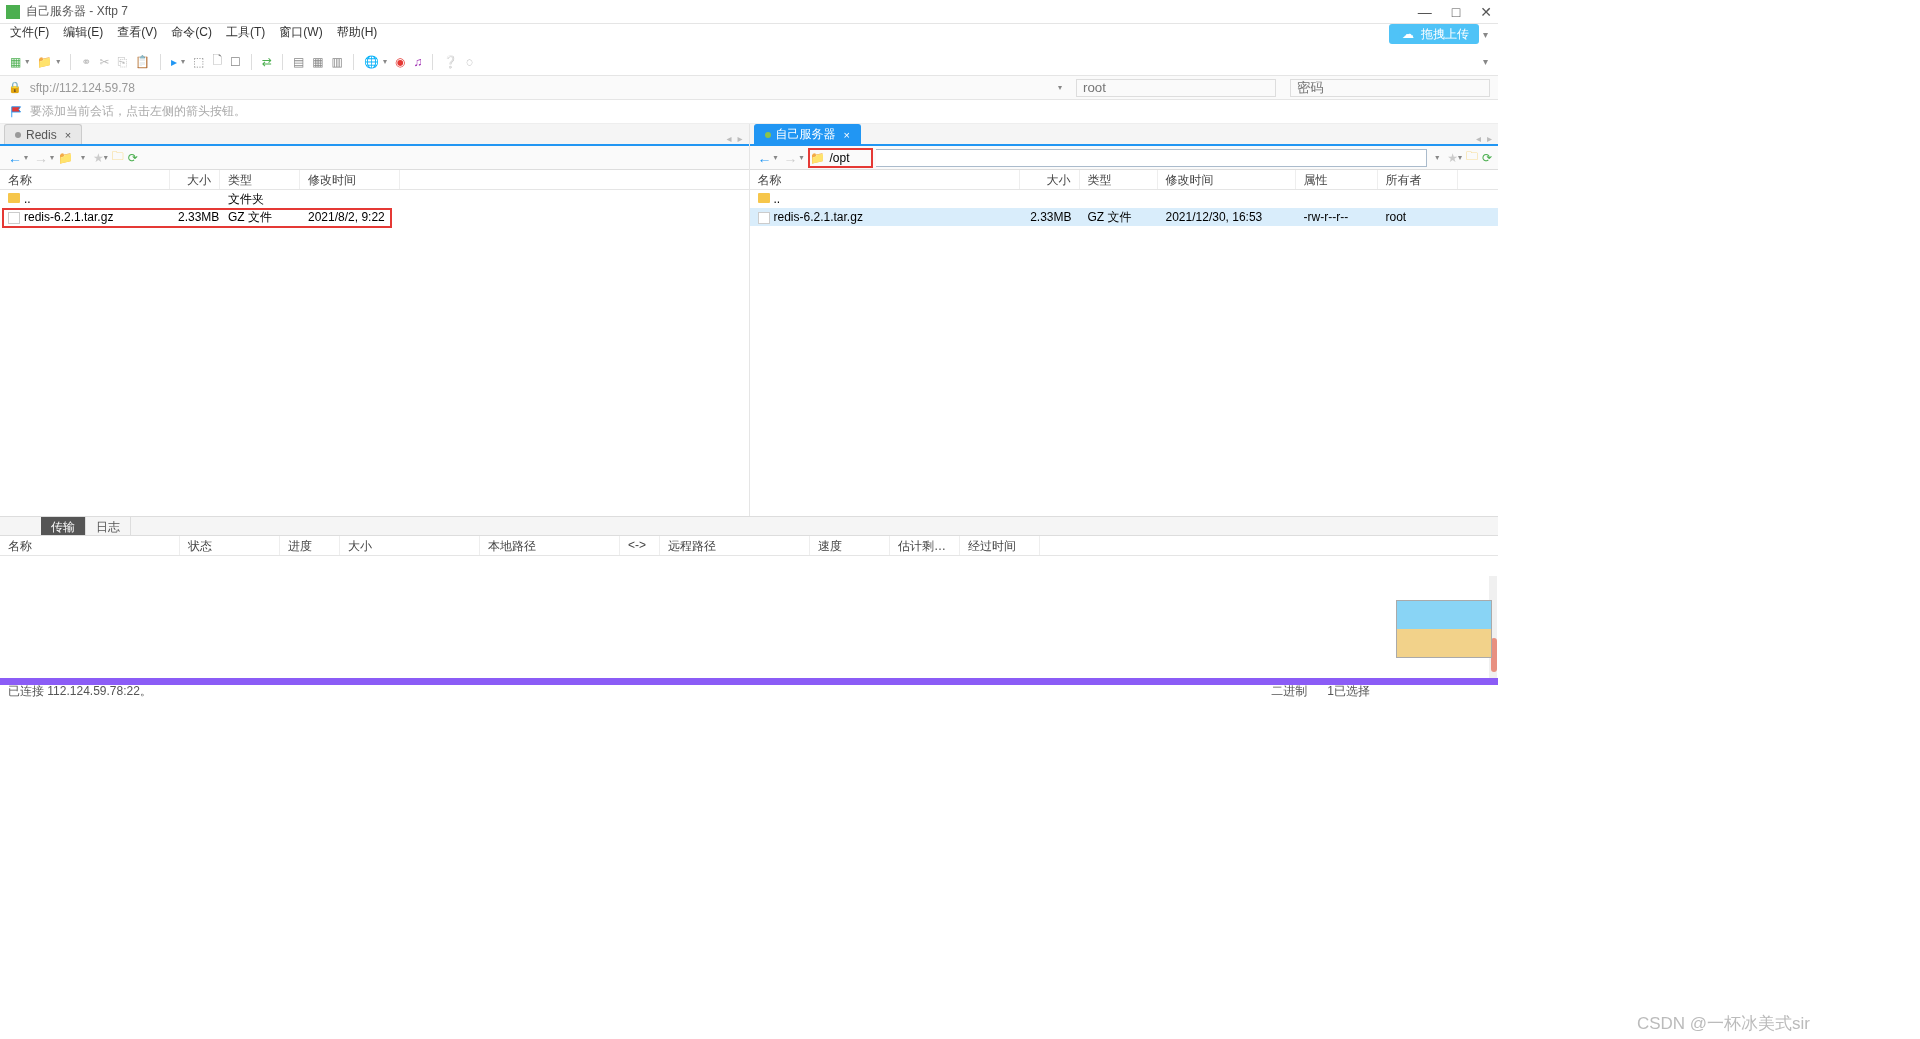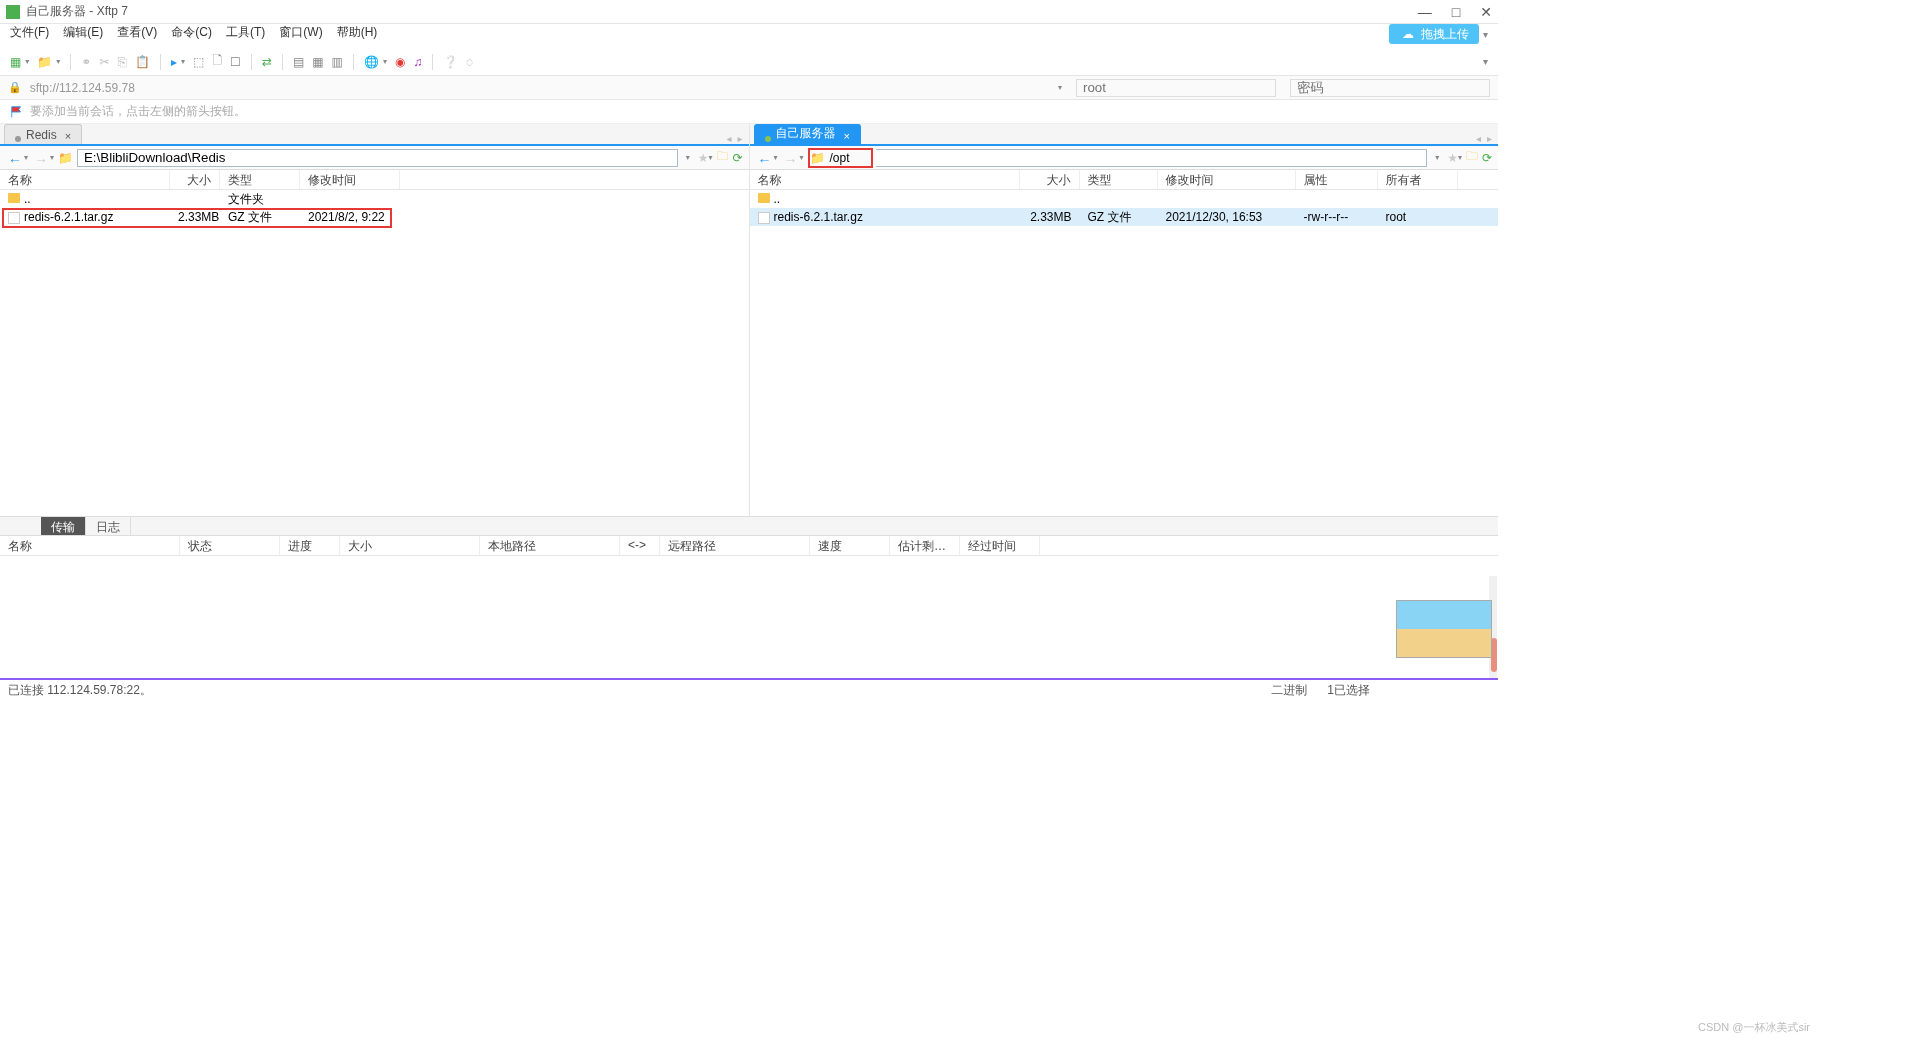--- a/index.html
+++ b/index.html
@@ -37,21 +37,21 @@
 .hintbar { display: flex; align-items: center; height: 24px; padding: 0 10px; color: #aaa; background: #fff; border-bottom: 1px solid #eee; }
 .hintbar .flag-icon { width: 14px; height: 14px; margin-right: 6px; }
 
 
 .panes { display: flex; height: 392px; }
 .pane { flex: 1; display: flex; flex-direction: column; border-right: 1px solid #e5e5e5; position: relative; }
 .pane:last-child { border-right: none; }
 
 
 .pane-tabs { display: flex; align-items: flex-end; height: 22px; background: #f5f5f5; border-bottom: 2px solid #2196f3; padding-left: 4px; position: relative; }
-.pane-tab { display: flex; align-items: flex-end; padding: 2px 10px; background: #e8e8e8; border: 1px solid #ccc; border-bottom: none; margin-right: 2px; border-radius: 3px 3px 0 0; height: 20px; color: #555; cursor: pointer; }
+.pane-tab { display: flex; align-items: center; padding: 2px 10px; background: #e8e8e8; border: 1px solid #ccc; border-bottom: none; margin-right: 2px; border-radius: 3px 3px 0 0; height: 20px; color: #555; cursor: pointer; }
 .pane-tab.active { background: #2196f3; color: #fff; border-color: #2196f3; }
 .pane-tab .bullet { width: 6px; height: 6px; border-radius: 50%; margin-right: 5px; }
 .pane-tab .close-x { margin-left: 8px; font-size: 11px; }
 .pane-tabs .nav-arrows { margin-left: auto; display: flex; gap: 6px; color: #bbb; padding: 0 6px; font-size: 10px; }
 
 
 .pathbar { display: flex; align-items: center; height: 24px; padding: 0 6px; gap: 4px; border-bottom: 1px solid #ddd; background: #fafafa; }
 .pathbar .nav-btn { color: #2196f3; cursor: pointer; font-size: 14px; padding: 0 2px; }
 .pathbar .nav-btn.disabled { color: #ccc; }
 .pathbar .folder-icon { color: #f6c64b; font-size: 12px; }
@@ -91,23 +91,23 @@
 
 .bottom-tabs { display: flex; height: 20px; background: #f5f5f5; border-top: 1px solid #ddd; border-bottom: 1px solid #ddd; }
 .bottom-tab { padding: 2px 10px; border-right: 1px solid #ddd; cursor: pointer; color: #555; }
 .bottom-tab.active { background: #555; color: #fff; margin-left: 41px; }
 
 .transfer-header { display: flex; height: 20px; border-bottom: 1px solid #e5e5e5; background: #fff; }
 .transfer-header > div { padding: 2px 8px; color: #444; border-right: 1px solid #eee; }
 .transfer-body { height: 122px; background: #fff; position: relative; }
 
 
-.statusbar { display: flex; align-items: center; height: 22px; padding: 0 8px; background: #fff; border-top: 2px solid #8b5cf6; color: #555; gap: 20px; }
+.statusbar { display: flex; align-items: flex-end; height: 22px; padding: 0 8px; background: #fff; border-top: 7px solid #8b5cf6; color: #555; gap: 20px; }
 .statusbar .spacer { flex: 1; }
-.watermark { position: absolute; right: 110px; bottom: 4px; color: #bbb; font-size: 11px; }
+.watermark { position: absolute; right: 110px; bottom: 4px; color: #bbb; font-size: 17px; }
 .thumb-preview { position: absolute; right: 6px; bottom: 20px; width: 96px; height: 58px; background: linear-gradient(#89d4f5 50%, #f2d28a 50%); border: 1px solid #aaa; }
 .scroll-indicator { position: absolute; right: 1px; top: 20px; bottom: 0; width: 8px; background: #f0f0f0; }
 .scroll-thumb { position: absolute; right: 1px; bottom: 6px; width: 6px; height: 34px; background: #e89080; border-radius: 3px; }
 </style>
 </head>
 <body>
 
 <div class="titlebar">
   <span class="app-icon"></span>
   <span class="title">自己服务器 - Xftp 7</span>
@@ -197,21 +197,20 @@
           <span>◂</span>
           <span>▸</span>
         </div>
     </div>
     <div class="pathbar">
       <span class="nav-btn">←</span>
         <span class="tool-arrow">▾</span>
       <span class="nav-btn disabled">→</span>
         <span class="tool-arrow">▾</span>
       <span class="folder-icon">📁</span>
-      <input class="path-input" value="E:\BlibliDownload\Redis" style="">
       <span class="dd-btn">▾</span>
       <span class="star-icon">★</span>
         <span class="tool-arrow">▾</span>
       <span style="color:#f6c64b">🗀</span>
       <span style="color:#4caf50">⟳</span>
     </div>
     <div class="list-header">
       <div class="col-name-l">名称</div>
       <div class="col-size-l">大小</div>
       <div class="col-type-l">类型</div>

